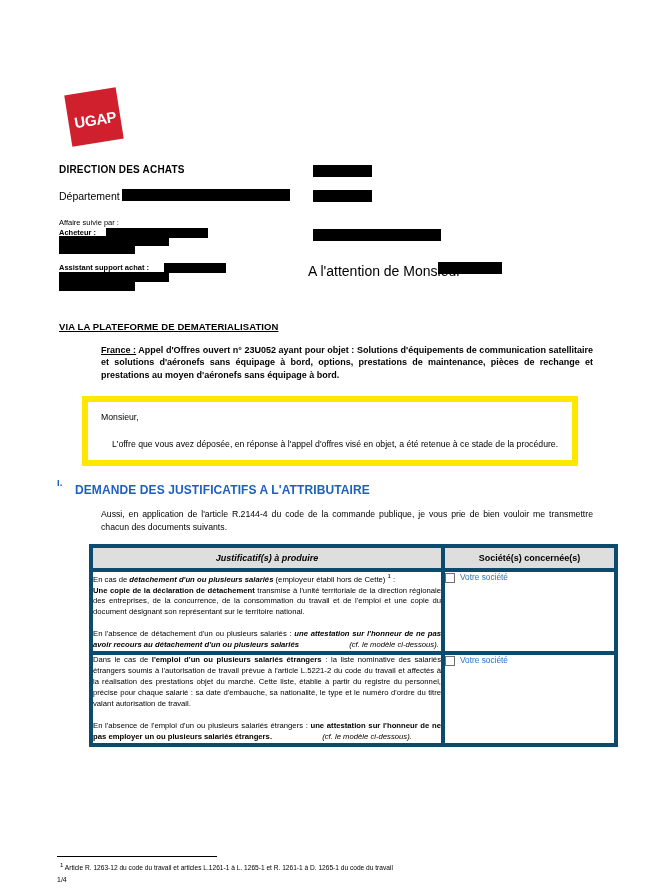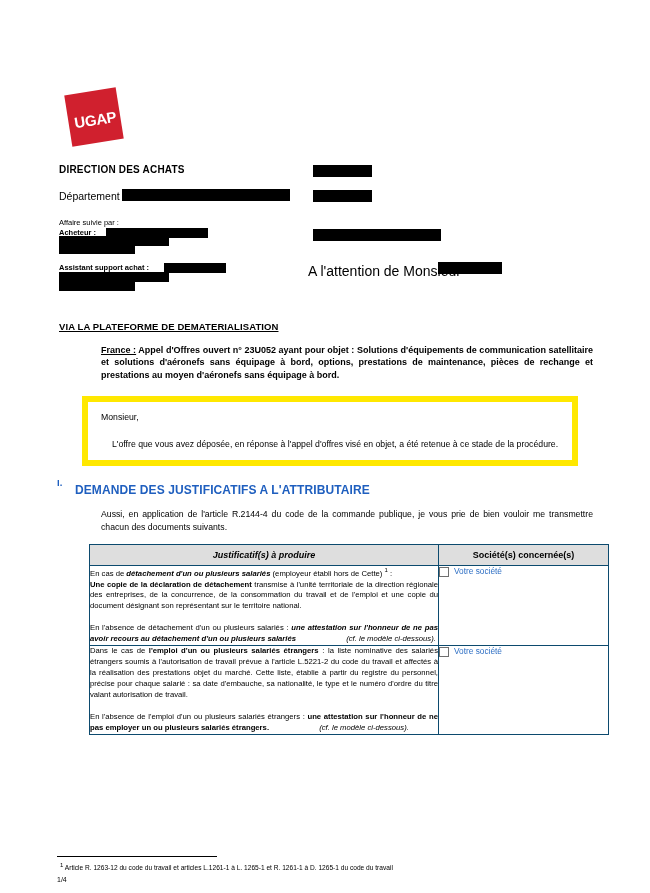--- a/index.html
+++ b/index.html
@@ -196,21 +196,21 @@
   
   .tbl {
     position: absolute;
     left: 89px;
     top: 544px;
     width: 501px;
     border-collapse: collapse;
     table-layout: fixed;
   }
   .tbl td, .tbl th {
-    border: 1px solid #0c4a6e;
+    border: 4px solid #0c4a6e;
     vertical-align: top;
     padding: 0;
     margin-top: 35px;
   }
   .tbl thead th {
     background: #DEDEDE;
     text-align: center;
     padding: 5px 4px 5px 4px;
     font-size: 9px;
     font-weight: bold;

